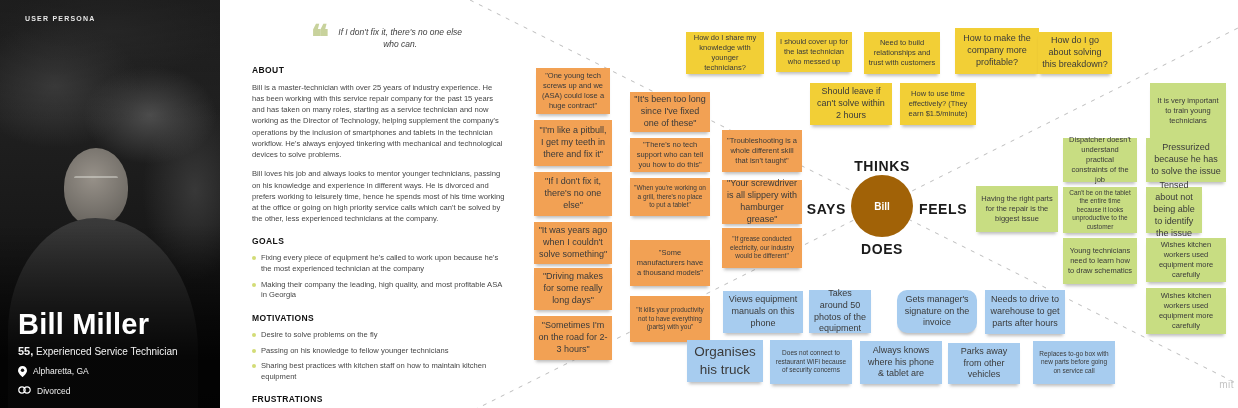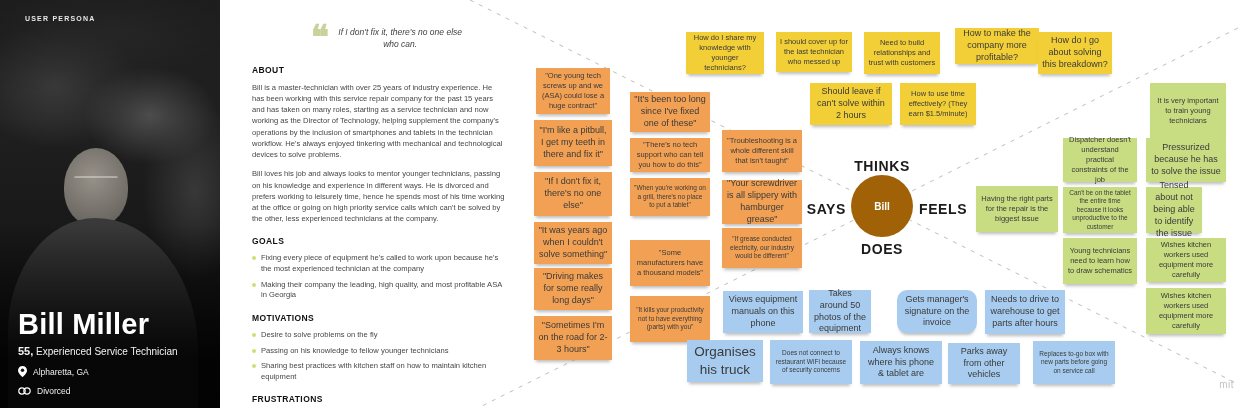--- a/index.html
+++ b/index.html
@@ -26,21 +26,21 @@
   .photo-glasses{position:absolute;left:74px;top:176px;width:44px;height:12px;
     border-top:2px solid rgba(230,230,225,.45);border-radius:2px;}
   .photo-body{position:absolute;left:8px;top:218px;width:190px;height:190px;border-radius:46% 54% 0 0/60% 70% 0 0;
     background:linear-gradient(180deg,#3a3a3a,#242424 70%);}
   .photo-shade{position:absolute;inset:0;background:linear-gradient(180deg,rgba(0,0,0,.25),rgba(0,0,0,0) 30%,rgba(0,0,0,0) 55%,rgba(0,0,0,.82) 88%);}
   .eyebrow{position:absolute;left:25px;top:15px;color:#e8e8e8;font-size:7px;font-weight:bold;letter-spacing:1.2px;}
   .persona-id{position:absolute;left:18px;bottom:12px;width:195px;color:#fff;}
   .persona-name{font-size:29px;font-weight:bold;letter-spacing:.2px;line-height:1.05;}
   .persona-role{margin-top:6px;font-size:10px;color:#f2f2f2;}
   .persona-role .age{font-weight:bold;font-size:11px;}
-  .meta-row{display:flex;align-items:center;gap:6px;margin-top:9px;font-size:8.5px;color:#efefef;}
+  .meta-row{display:flex;gap:6px;margin-top:9px;font-size:8.5px;color:#efefef;}
   .meta-row svg{flex:0 0 auto;}
 
   
   .profile-col{position:absolute;left:240px;top:0;width:280px;height:408px;padding:26px 14px 0 12px;}
   .quote-row{display:flex;justify-content:center;gap:6px;margin-bottom:14px;padding-left:18px;}
   .quote-glyph{font-family:"DejaVu Serif",serif;font-size:34px;line-height:.7;color:var(--quote);font-weight:bold;}
   .quote-text{font-size:8.5px;font-style:italic;color:#3f3f3f;text-align:center;max-width:130px;line-height:1.45;}
   .sec-heading{font-size:8.5px;font-weight:bold;color:var(--heading);letter-spacing:.4px;margin:12px 0 7px;}
   .sec-heading:first-of-type{margin-top:0;}
   .para{font-size:7.6px;line-height:1.48;color:var(--body);margin-bottom:8px;}
@@ -157,21 +157,21 @@
       <div class="note says s" style="left: 630px; top: 138px; width: 80px; height: 34px;">"There's no tech support who can tell you how to do this"</div>
       <div class="note says xs" style="left: 630px; top: 178px; width: 80px; height: 38px;">"When you're working on a grill, there's no place to put a tablet"</div>
       <div class="note says s" style="left: 630px; top: 240px; width: 80px; height: 46px;">"Some manufacturers have a thousand models"</div>
       <div class="note says xs" style="left: 630px; top: 296px; width: 80px; height: 46px;">"It kills your productivity not to have everything (parts) with you"</div>
       <div class="note says s" style="left: 722px; top: 130px; width: 80px; height: 42px;">"Troubleshooting is a whole different skill that isn't taught"</div>
       <div class="note says m" style="left: 722px; top: 180px; width: 80px; height: 44px;">"Your screwdriver is all slippery with hamburger grease"</div>
       <div class="note says xs" style="left: 722px; top: 228px; width: 80px; height: 40px;">"If grease conducted electricity, our industry would be different"</div>
       <div class="note thinks s" style="left: 686px; top: 32px; width: 78px; height: 42px;">How do I share my knowledge with younger technicians?</div>
       <div class="note thinks s" style="left: 776px; top: 32px; width: 76px; height: 40px;">I should cover up for the last technician who messed up</div>
       <div class="note thinks s" style="left: 864px; top: 32px; width: 76px; height: 42px;">Need to build relationships and trust with customers</div>
-      <div class="note thinks m" style="left: 955px; top: 28px; width: 84px; height: 36px;">How to make the company more profitable?</div>
+      <div class="note thinks m" style="left: 955px; top: 28px; width: 84px; height: 46px;">How to make the company more profitable?</div>
       <div class="note thinks m" style="left: 1038px; top: 32px; width: 74px; height: 42px;">How do I go about solving this breakdown?</div>
       <div class="note thinks m" style="left: 810px; top: 83px; width: 82px; height: 42px;">Should leave if can't solve within 2 hours</div>
       <div class="note thinks s" style="left: 900px; top: 83px; width: 76px; height: 42px;">How to use time effectively? (They earn $1.5/minute)</div>
       <div class="note feels s" style="left: 1150px; top: 83px; width: 76px; height: 56px;">It is very important to train young technicians</div>
       <div class="note feels s" style="left: 976px; top: 186px; width: 82px; height: 46px;">Having the right parts for the repair is the biggest issue</div>
       <div class="note feels s" style="left: 1063px; top: 138px; width: 74px; height: 44px;">Dispatcher doesn't understand practical constraints of the job</div>
       <div class="note feels xs" style="left: 1063px; top: 187px; width: 74px; height: 46px;">Can't be on the tablet the entire time because it looks unproductive to the customer</div>
       <div class="note feels s" style="left: 1063px; top: 238px; width: 74px; height: 46px;">Young technicians need to learn how to draw schematics</div>
       <div class="note feels m" style="left: 1146px; top: 138px; width: 80px; height: 44px;">Pressurized because he has to solve the issue</div>
       <div class="note feels m" style="left: 1146px; top: 187px; width: 56px; height: 46px;">Tensed about not being able to identify the issue</div>

